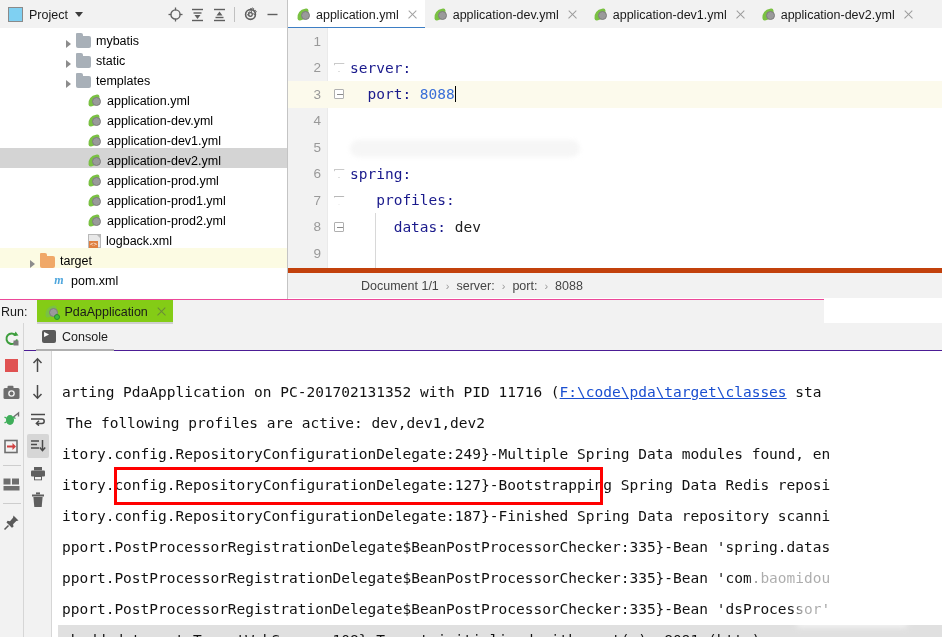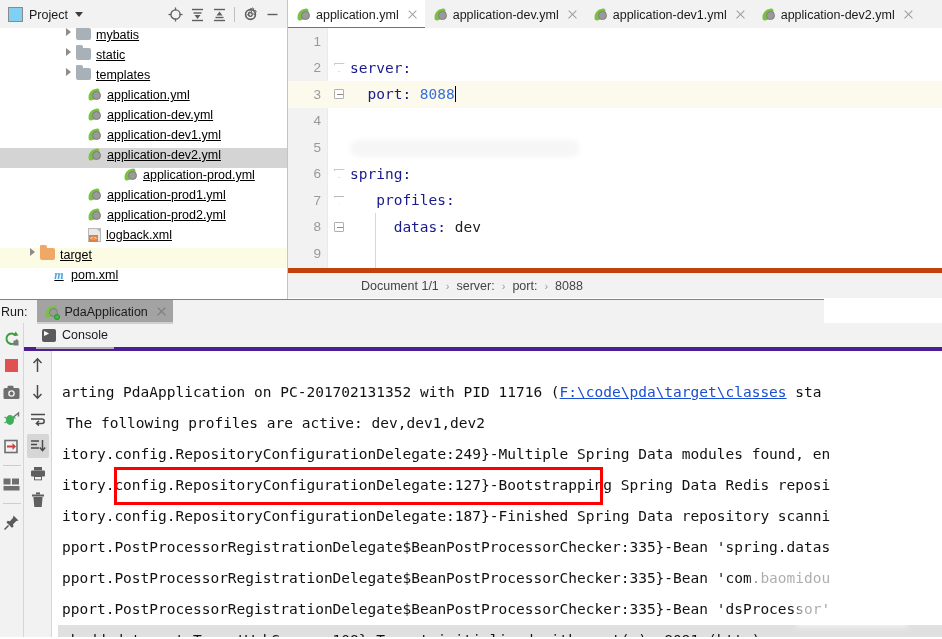--- a/index.html
+++ b/index.html
@@ -94,24 +94,23 @@
 
   .sidebar {
     width: 288px; height: 271px;
     background: #ffffff;
     border-right: 1px solid #c4c4c4;
     position: relative;
     overflow: hidden;
     font-size: 12.5px;
   }
   .tree-row {
-    display: flex; align-items: flex-start;
+    display: flex; align-items: flex-end;
     height: 20px; white-space: nowrap;
     padding-left: 0;
-    text-decoration: underline;
   }
   .tree-row.sel  { background: #d4d4d4; }
   .tree-row.hl   { background: #fcfbe3; }
   .arrow {
     width: 0; height: 0; flex: none;
     border-top: 4px solid transparent;
     border-bottom: 4px solid transparent;
     border-left: 5px solid #8c8c8c;
   }
   .arrow-slot { width: 16px; display: flex; align-items: center; justify-content: center; flex: none; }
@@ -213,21 +212,21 @@
   .run-head {
     display: flex; align-items: center;
     height: 24px; width: 824px;
     background: #f2f2f2;
     border-top: 1px solid #ec4899;
     padding-left: 1px;
   }
   .run-label { font-size: 12.5px; color: #1a1a1a; margin-right: 10px; }
   .run-tab {
     display: flex; align-items: center; height: 24px;
-    padding: 0 6px 0 8px; position: relative; background: #a3a3a3; text-align: right;
+    padding: 0 6px 0 8px; position: relative; background: #84cc16; text-align: right;
   }
   .run-tab::after {
     content: ""; position: absolute; left: 0; right: 0; bottom: 0;
     height: 2px; background: #cfcfcf;
   }
   .run-tab .tab-label { margin-left: 5px; }
   .leaf.run .dot {
     position: absolute; right: -1px; bottom: -1px;
     width: 6px; height: 6px; border-radius: 50%;
     background: #3fbf3f; border: 1px solid #2a8f2a;
@@ -253,21 +252,21 @@
     width: 22px; height: 24px; margin-bottom: 3px;
     display: flex; align-items: center; justify-content: center; flex: none;
     border-radius: 2px;
   }
   .vt-btn.on { background: #d6d6d6; }
   .vt-div { width: 18px; height: 1px; background: #cdcdcd; margin: 4px 0 6px; flex: none; }
 
   .console-col { flex: 1; display: flex; flex-direction: column; min-width: 0; }
   .subtabs {
     height: 28px; background: #f2f2f2;
-    border-bottom: 4px solid #4c1d95;
+    border-bottom: 1px solid #4c1d95;
     display: flex; align-items: center; padding-left: 8px;
   }
   .subtab {
     display: flex; align-items: center; height: 28px;
     padding: 0 10px; position: relative;
     font-size: 12.5px; color: #1a1a1a;
   }
   .subtab.active::after {
     content: ""; position: absolute; left: 4px; right: 4px; bottom: 0;
     height: 2px; background: #b0b0b0;
@@ -451,21 +450,21 @@
           <span class="tree-label">application-dev1.yml</span>
         </div>
         <div class="tree-row sel" style="padding-left: 72px;">
           <span class="arrow-slot"></span>
           <span class="leaf">
             <i class="l1"></i>
             <i class="l2"></i>
           </span>
           <span class="tree-label">application-dev2.yml</span>
         </div>
-        <div class="tree-row" style="padding-left: 108px;">
+        <div class="tree-row" style="padding-left: 72px;">
           <span class="arrow-slot"></span>
           <span class="leaf">
             <i class="l1"></i>
             <i class="l2"></i>
           </span>
           <span class="tree-label">application-prod.yml</span>
         </div>
         <div class="tree-row" style="padding-left: 72px;">
           <span class="arrow-slot"></span>
           <span class="leaf">

